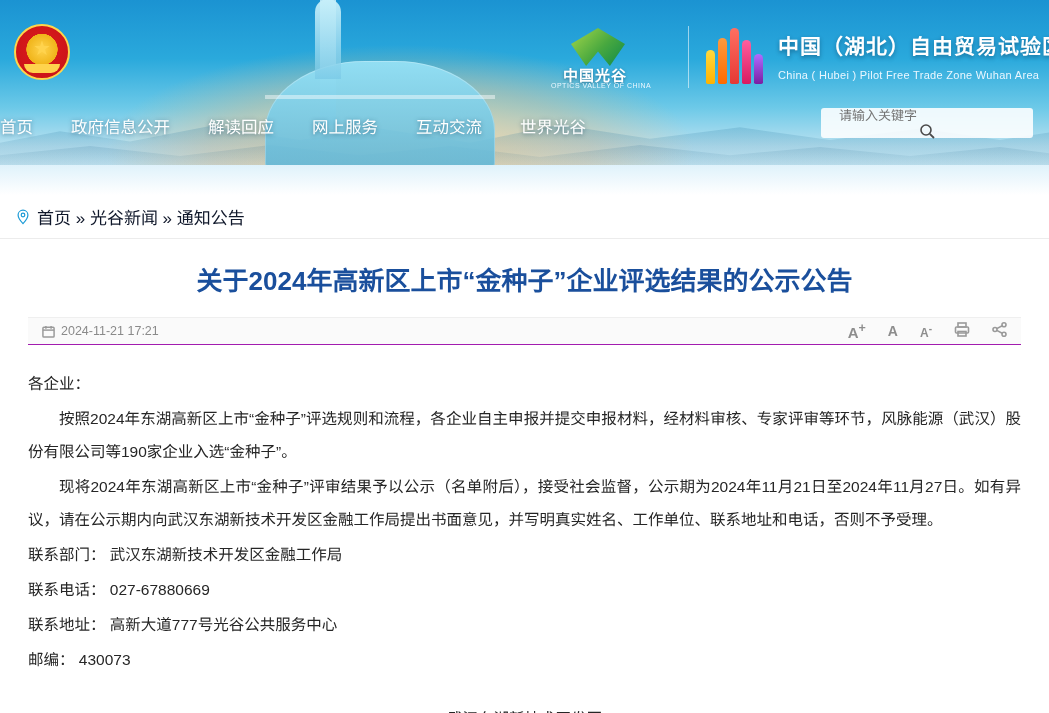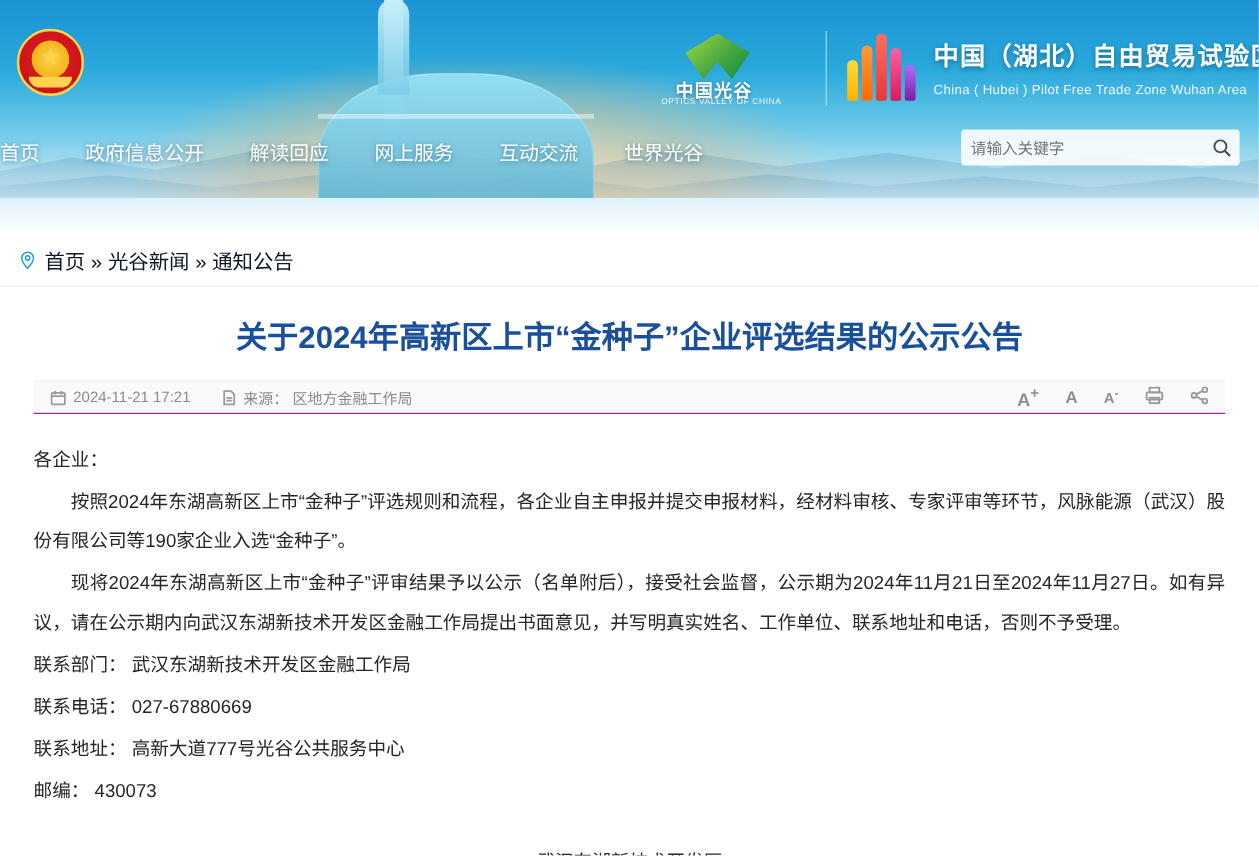--- a/index.html
+++ b/index.html
@@ -114,22 +114,22 @@
 
   
   .nav { position: absolute; left: 0; top: 104px; width: 1049px; height: 44px; display: flex; align-items: center; }
   .nav a {
     color: #ffffff; font-size: 16.5px; text-decoration: none; white-space: nowrap;
     text-shadow: 0 1px 4px rgba(0,50,80,.5);
   }
   .nav .n0 { }
   .nav a + a { margin-left: 38px; }
   .search {
-    position: absolute; right: 16px; top: 108px; width: 232px; height: 30px;
-    background: rgba(255,255,255,.88); border-radius: 3px; display: flex; 
+    position: absolute; right: 16px; top: 108px; width: 212px; height: 30px;
+    background: rgba(255,255,255,.88); border-radius: 3px; display: flex; align-items: center; flex-direction: column;
   }
   .search input {
     flex: 1; border: 0; outline: none; background: transparent;
     font-size: 13px; color: #666; padding: 0 8px;
     font-family: "Liberation Sans", sans-serif;
   }
   .search .sicon { width: 30px; display: flex; align-items: center; justify-content: center; cursor: pointer; }
 
   
   .crumbbar {
@@ -237,28 +237,20 @@
     <span class="mi">
       <svg width="13" height="13" viewBox="0 0 14 14" aria-hidden="true">
         <rect x="1" y="2.5" width="12" height="10.5" rx="1" class="icon-gray"></rect>
         <line x1="1" y1="5.5" x2="13" y2="5.5" class="icon-gray"></line>
         <line x1="4.2" y1="1" x2="4.2" y2="4" class="icon-gray"></line>
         <line x1="9.8" y1="1" x2="9.8" y2="4" class="icon-gray"></line>
       </svg>
       <span>2024-11-21 17:21</span>
     </span>
 
-    <span class="mi">
-      <svg width="12" height="13" viewBox="0 0 12 14" aria-hidden="true">
-        <path d="M1.5 1h6l3 3v9h-9z" class="icon-gray"></path>
-        <line x1="3.4" y1="7" x2="8.6" y2="7" class="icon-gray"></line>
-        <line x1="3.4" y1="9.6" x2="8.6" y2="9.6" class="icon-gray"></line>
-      </svg>
-      <span>来源： 区地方金融工作局</span>
-    </span>
 
     <span class="spacer"></span>
 
     <span class="tools">
       <span class="fs fsA"><span>A</span><sup>+</sup></span>
       <span class="fs fsB">A</span>
       <span class="fs fsC"><span>A</span><sup>-</sup></span>
       <span>
         <svg width="16" height="15" viewBox="0 0 16 15" aria-hidden="true">
           <rect x="4" y="1" width="8" height="4" class="icon-gray"></rect>

